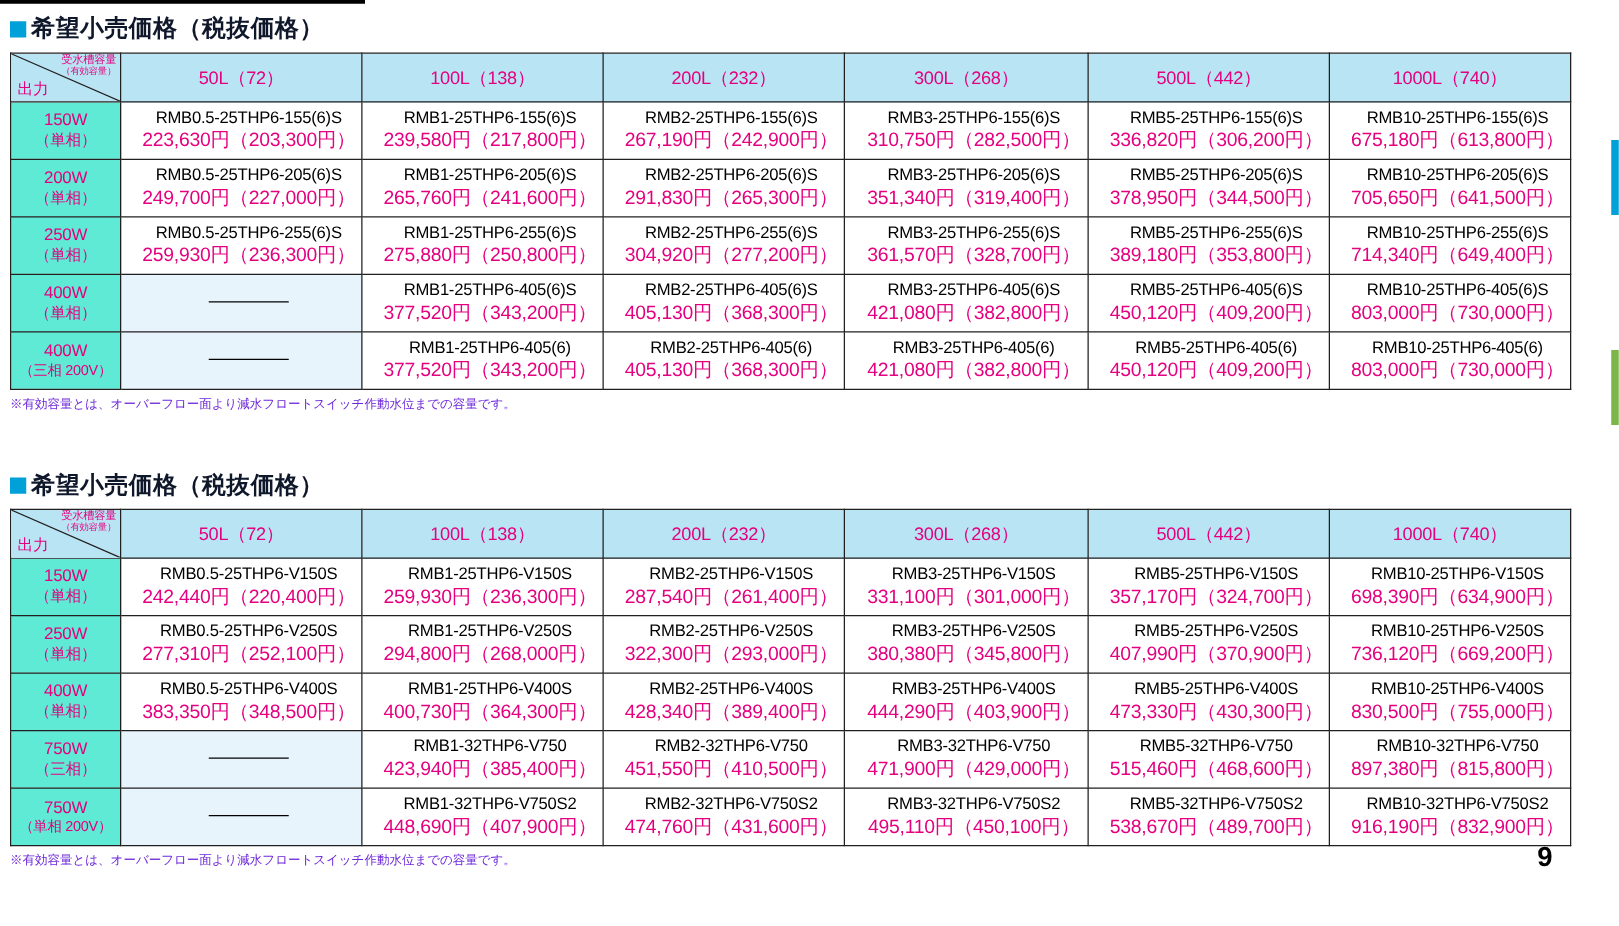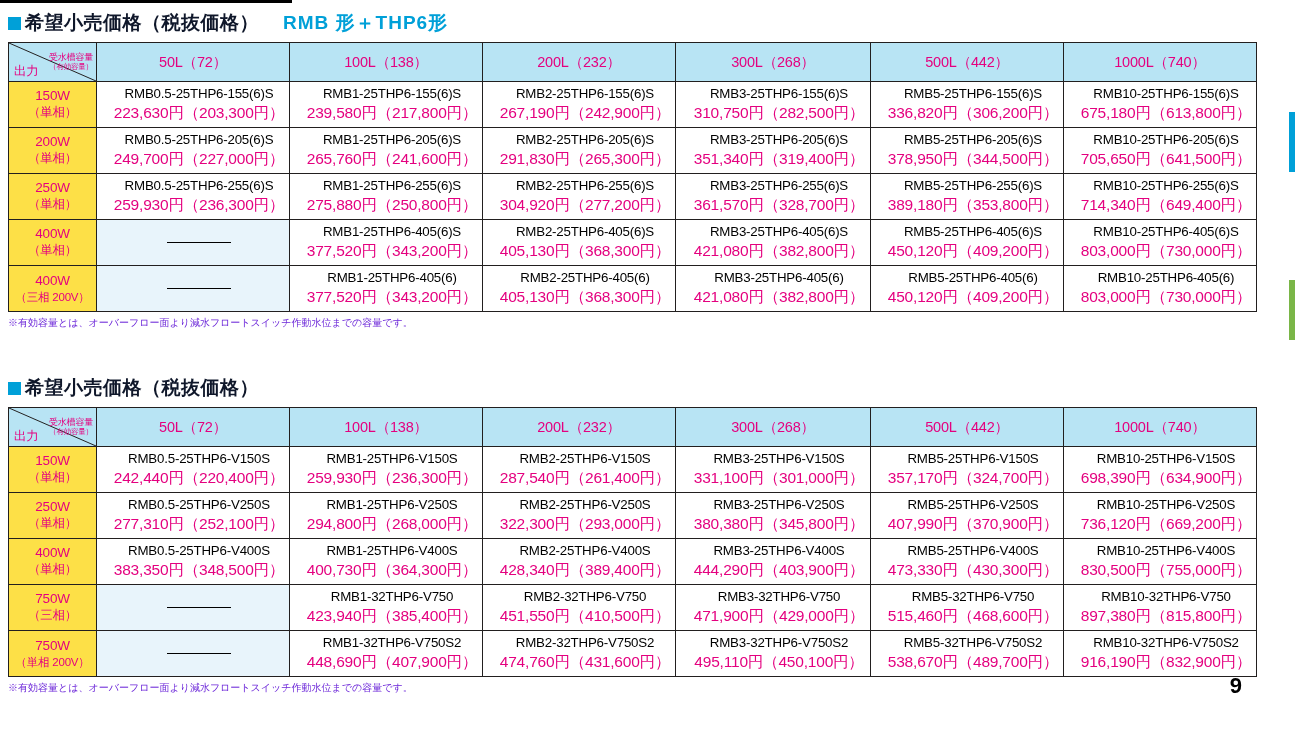--- a/index.html
+++ b/index.html
@@ -107,21 +107,21 @@
     padding: 0;
   }
   .corner .diag {
     position: absolute;
     left: 0; top: 0;
     width: 100%; height: 100%;
   }
   .corner .cap-top {
     position: absolute;
     right: 3px;
-    top: 10px;
+    top: 0;
     font-size: 9px;
     line-height: 1.05;
     text-align: center;
     font-weight: normal;
   }
   .corner .cap-top .small {
     font-size: 7.5px;
   }
   .corner .cap-bot {
     position: absolute;
@@ -130,21 +130,21 @@
     font-size: 12.5px;
     font-weight: normal;
   }
   .colhdr { width: 193px; }
 
   tbody td.rowhdr {
     width: 88px;
     font-size: 13.5px;
     line-height: 1.25;
     padding: 4px 0;
-    background: #fde047;
+    background: #5eead4;
   }
   tbody td.rowhdr .sub {
     font-size: 12.5px;
     display: block;
   }
   tbody td.rowhdr .sub.small {
     font-size: 11.5px;
   }
   tbody td.cell {
     padding: 4px 2px 5px 14px;
@@ -193,21 +193,20 @@
 <div class="page">
 
   <div class="top-rule"></div>
   <div class="right-mark-cyan"></div>
   <div class="right-mark-green"></div>
 
   <div class="section section1">
     <div class="sec-head">
       <span class="sec-sq"></span>
       <span class="sec-title">希望小売価格（税抜価格）</span>
-      <span class="sec-sub">RMB 形＋THP6形</span>
     </div>
 
     <table class="price">
       <colgroup>
         <col style="width:88px">
           <col style="width:193px">
           <col style="width:193px">
           <col style="width:193px">
           <col style="width:195px">
           <col style="width:193px">

